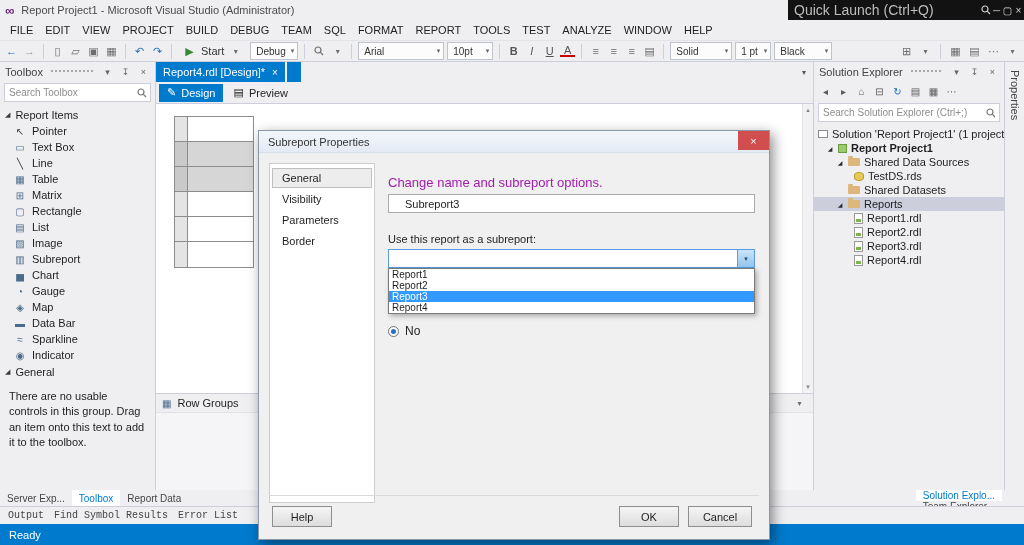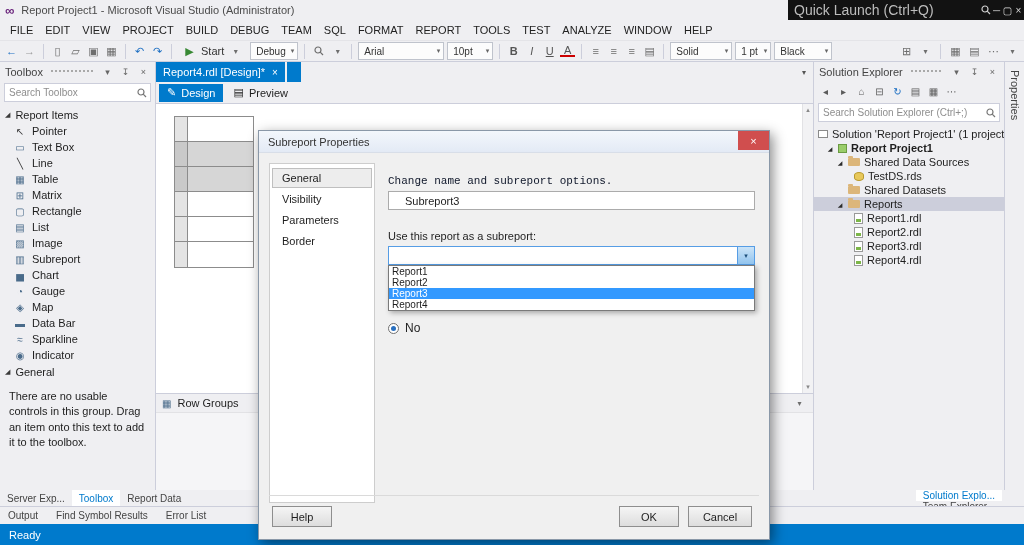--- a/index.html
+++ b/index.html
@@ -117,41 +117,41 @@
 
   
   .props-strip { width:20px; background:#EFEFF2; border-left:1px solid #CCCEDB; display:flex;
                  justify-content:center; padding-top:8px; font-size:11px; color:#444; }
   .props-strip span { writing-mode:vertical-rl; }
   .bottom-tabs { height:16px; display:flex; align-items:stretch; background:#EFEFF2; font-size:10px; }
   .btab { display:flex; align-items:center; padding:0 7px; color:#444; }
   .btab.active { background:#FFF; color:#007ACC; }
   .right-tabs { margin-right:22px; display:flex;flex-direction:column; }
   .output-bar { height:18px; border-top:1px solid #CCCEDB; display:flex; align-items:center;
-                gap:18px; padding-left:8px; font-size:10px; color:#444; background:#EFEFF2; }
+                gap:10px; padding-left:8px; font-size:10px; color:#444; background:#EFEFF2;font-family:Liberation Mono, monospace; }
   .statusbar { height:21px; background:#007ACC; color:#FFF; display:flex; align-items:center;
                padding-left:9px; font-size:11px; }
 
   
   .dialog { position:absolute; left:258px; top:68px; width:512px; height:410px; background:#F0F0F0;
             border:1px solid #8A98A8; box-shadow:3px 4px 12px rgba(0,0,0,.45); z-index:10; }
   .dlg-title { height:22px; background:linear-gradient(#F3F7FC,#E3EAF5); display:flex;
                align-items:center; padding-left:9px; font-size:11px; color:#333;
                border-bottom:1px solid #D8DEE8; }
   .dlg-close { margin-left:auto; width:31px; height:19px; background:#D04E4E; color:#FFF;
                display:flex; align-items:center; justify-content:center; font-size:11px;
                align-self:flex-start; }
   .dlg-body { position:relative; height:387px; }
   .dlg-nav { position:absolute; left:10px; top:10px; width:106px; height:340px; background:#FFF;
              border:1px solid #CDCDCD; padding-top:3px; }
   .dlg-nav-item { height:20px; display:flex; align-items:center; padding-left:9px; font-size:11px;
                   margin:1px 2px; border:1px solid transparent; }
   .dlg-nav-item.sel { background:#EDEDED; border:1px solid #BFBFBF; }
   .dlg-main { position:absolute; left:129px; top:10px; right:14px; }
-  .dlg-heading { font-size:11px; color:#0f172a; margin-top:12px;font-family:Liberation Mono, monospace; }
+  .dlg-heading { font-size:13px; color:#a21caf; margin-top:12px; }
   .dlg-label { font-size:11px; }
   .mt1 { margin-top:24px; } .mt2 { margin-top:20px; }
   .dlg-input { width:100%; height:19px; border:1px solid #ABABAB; background:#FFF; font-size:11px;
                padding:0 16px; margin-top:4px; font-family:inherit; outline:none; color:#1E1E1E; }
   .combo { margin-top:4px; height:19px; border:1px solid #569DE5; background:#FFF; display:flex; }
   .combo-value { flex:1; font-size:11px; padding:2px 4px; }
   .combo-btn { width:17px; background:linear-gradient(#CBE4F8,#92C4EE); border-left:1px solid #569DE5;
                display:flex; align-items:center; justify-content:center; font-size:7px; color:#1C4E7A; }
   .combo-list { border:1px solid #7A7A7A; background:#FFF; box-shadow:2px 2px 5px rgba(0,0,0,.3); }
   .cl-item { height:11px; line-height:11px; font-size:10px; padding-left:3px; color:#1E1E1E; }

